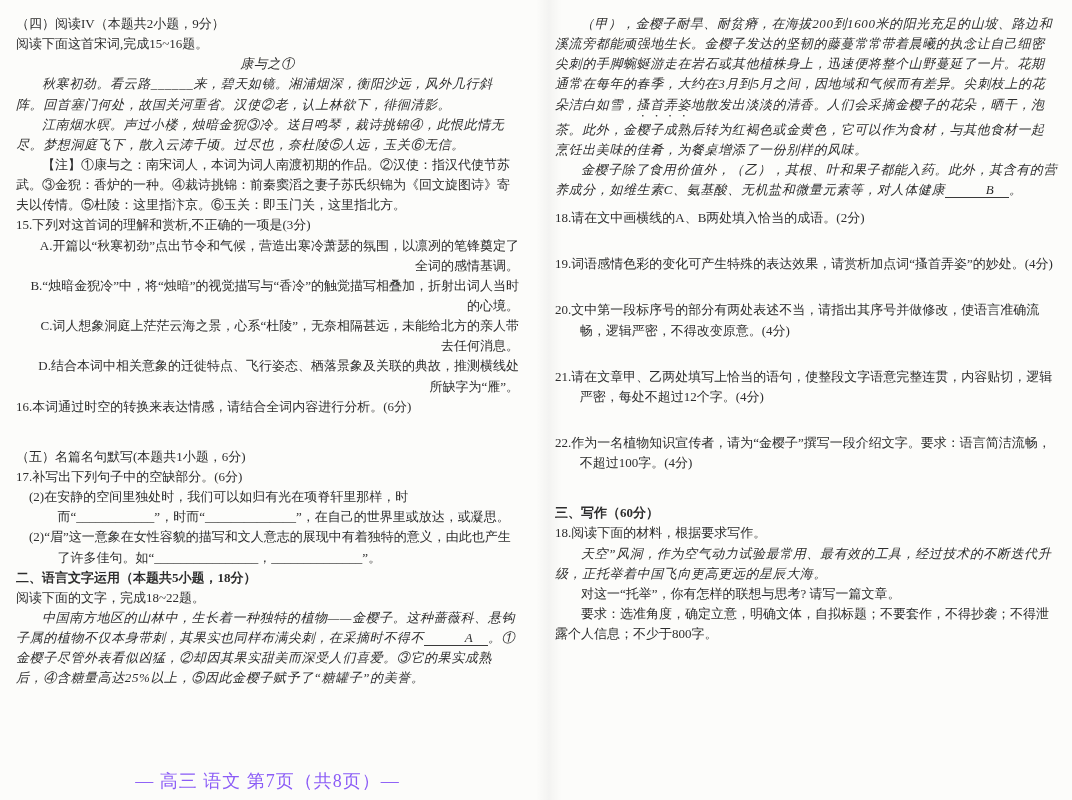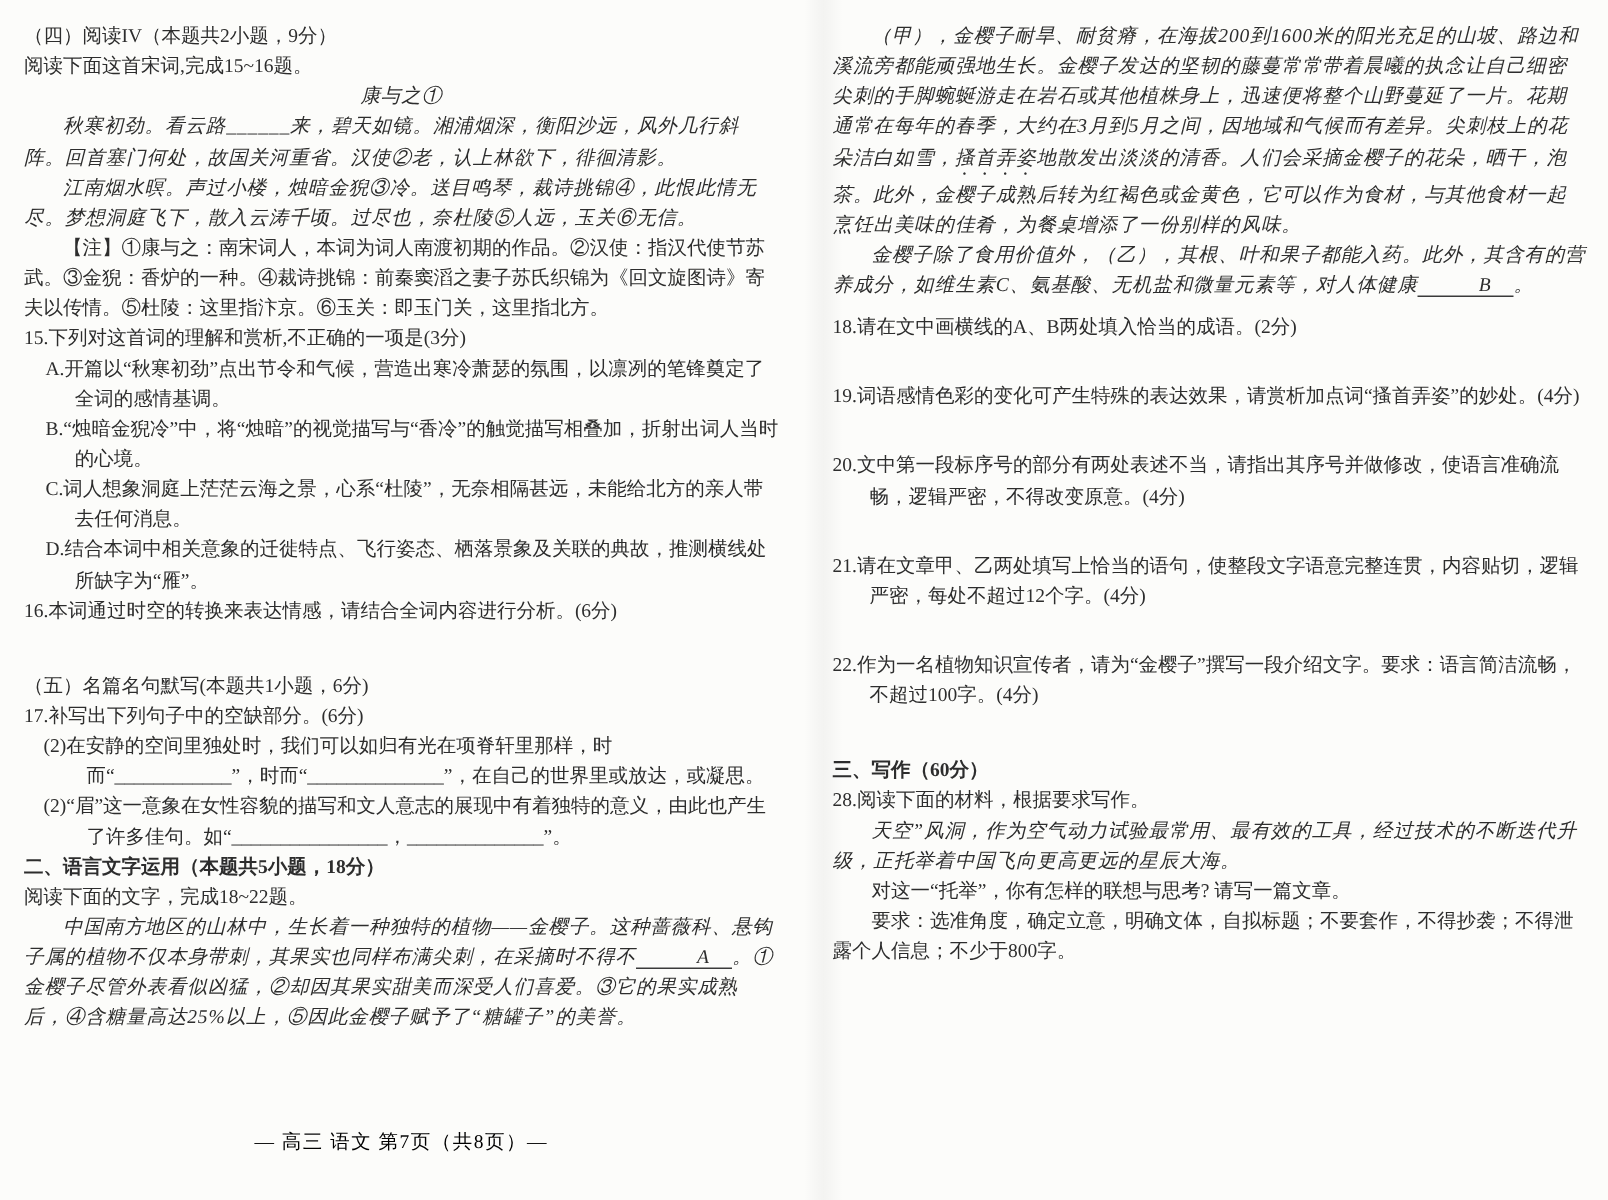--- a/index.html
+++ b/index.html
@@ -13,39 +13,39 @@
   .fold{position:absolute;left:50%;top:0;width:26px;height:100%;
     background:linear-gradient(90deg,rgba(0,0,0,0) 0%,rgba(0,0,0,0.035) 50%,rgba(0,0,0,0) 100%);
     pointer-events:none;}
   .col{position:relative;flex:1;font-size:13px;line-height:1.55;}
   p{margin:0;font-family:Liberation Serif, serif;}
   .center{text-align:center;}
   .bold{font-weight:bold;}
   .kaiti{font-style:italic;letter-spacing:0.6px;}
   .indent{text-indent:2em;}
   .hang-num{padding-left:1.9em;text-indent:-1.9em;}
-  .option{margin-left:1.1em;padding-left:1.5em;text-indent:-1.5em;}
+  .option{margin-left:1.1em;padding-left:1.5em;text-indent:-1.5em;text-align:right;}
   .q17item{margin-left:1.0em;padding-left:2.2em;text-indent:-2.2em;}
   .note{text-indent:2em;}
   .blank-inline{
     display:inline-block;min-width:64px;text-align:center;
     border-bottom:1px solid #3a3a3a;line-height:1.05;
   }
   .em-dots{
     -webkit-text-emphasis:dot;-webkit-text-emphasis-position:under right;
     text-emphasis:dot;text-emphasis-position:under right;
   }
   .poem-title{margin-top:4px;}
   .gap-sm{margin-bottom:8px;}
   .gap-md{margin-bottom:26px;}
   .gap-lg{margin-bottom:30px;}
   .q16{margin-bottom:30px;}
   .footer{
-    position:absolute;bottom:29px;left:0;width:100%;
-    text-align:center;letter-spacing:1px;font-size:13px;color:#000000;
+    position:absolute;bottom:4px;left:0;width:100%;
+    text-align:center;letter-spacing:1px;font-size:18px;color:#8b5cf6;
   }
 </style>
 </head>
 <body>
 
 <div class="sheet">
   <div class="fold"></div>
 
   <div class="col">
     <p>（四）阅读IV（本题共2小题，9分）</p>
@@ -72,18 +72,18 @@
 
   <div class="col">
     <p class="kaiti indent"><span>（甲），金樱子耐旱、耐贫瘠，在海拔200到1600米的阳光充足的山坡、路边和溪流旁都能顽强地生长。金樱子发达的坚韧的藤蔓常常带着晨曦的执念让自己细密尖刺的手脚蜿蜒游走在岩石或其他植株身上，迅速便将整个山野蔓延了一片。花期通常在每年的春季，大约在3月到5月之间，因地域和气候而有差异。尖刺枝上的花朵洁白如雪，</span><span class="em-dots">搔首弄姿</span><span>地散发出淡淡的清香。人们会采摘金樱子的花朵，晒干，泡茶。此外，金樱子成熟后转为红褐色或金黄色，它可以作为食材，与其他食材一起烹饪出美味的佳肴，为餐桌增添了一份别样的风味。</span></p>
     <p class="kaiti indent gap-sm"><span>金樱子除了食用价值外，（乙），其根、叶和果子都能入药。此外，其含有的营养成分，如维生素C、氨基酸、无机盐和微量元素等，对人体健康</span><span class="blank-inline">B</span><span>。</span></p>
     <p class="hang-num gap-md">18.请在文中画横线的A、B两处填入恰当的成语。(2分)</p>
     <p class="hang-num gap-md">19.词语感情色彩的变化可产生特殊的表达效果，请赏析加点词“搔首弄姿”的妙处。(4分)</p>
     <p class="hang-num gap-md">20.文中第一段标序号的部分有两处表述不当，请指出其序号并做修改，使语言准确流畅，逻辑严密，不得改变原意。(4分)</p>
     <p class="hang-num gap-md">21.请在文章甲、乙两处填写上恰当的语句，使整段文字语意完整连贯，内容贴切，逻辑严密，每处不超过12个字。(4分)</p>
     <p class="hang-num gap-lg">22.作为一名植物知识宣传者，请为“金樱子”撰写一段介绍文字。要求：语言简洁流畅，不超过100字。(4分)</p>
     <p class="bold">三、写作（60分）</p>
-    <p class="hang-num">28.阅读下面的材料，根据要求写作。</p>
+    <p class="hang-num">18.阅读下面的材料，根据要求写作。</p>
     <p class="kaiti indent">天空”风洞，作为空气动力试验最常用、最有效的工具，经过技术的不断迭代升级，正托举着中国飞向更高更远的星辰大海。</p>
     <p class="indent">对这一“托举”，你有怎样的联想与思考? 请写一篇文章。</p>
     <p class="indent">要求：选准角度，确定立意，明确文体，自拟标题；不要套作，不得抄袭；不得泄露个人信息；不少于800字。</p>
   </div>
 </div>
 
 </body></html>

